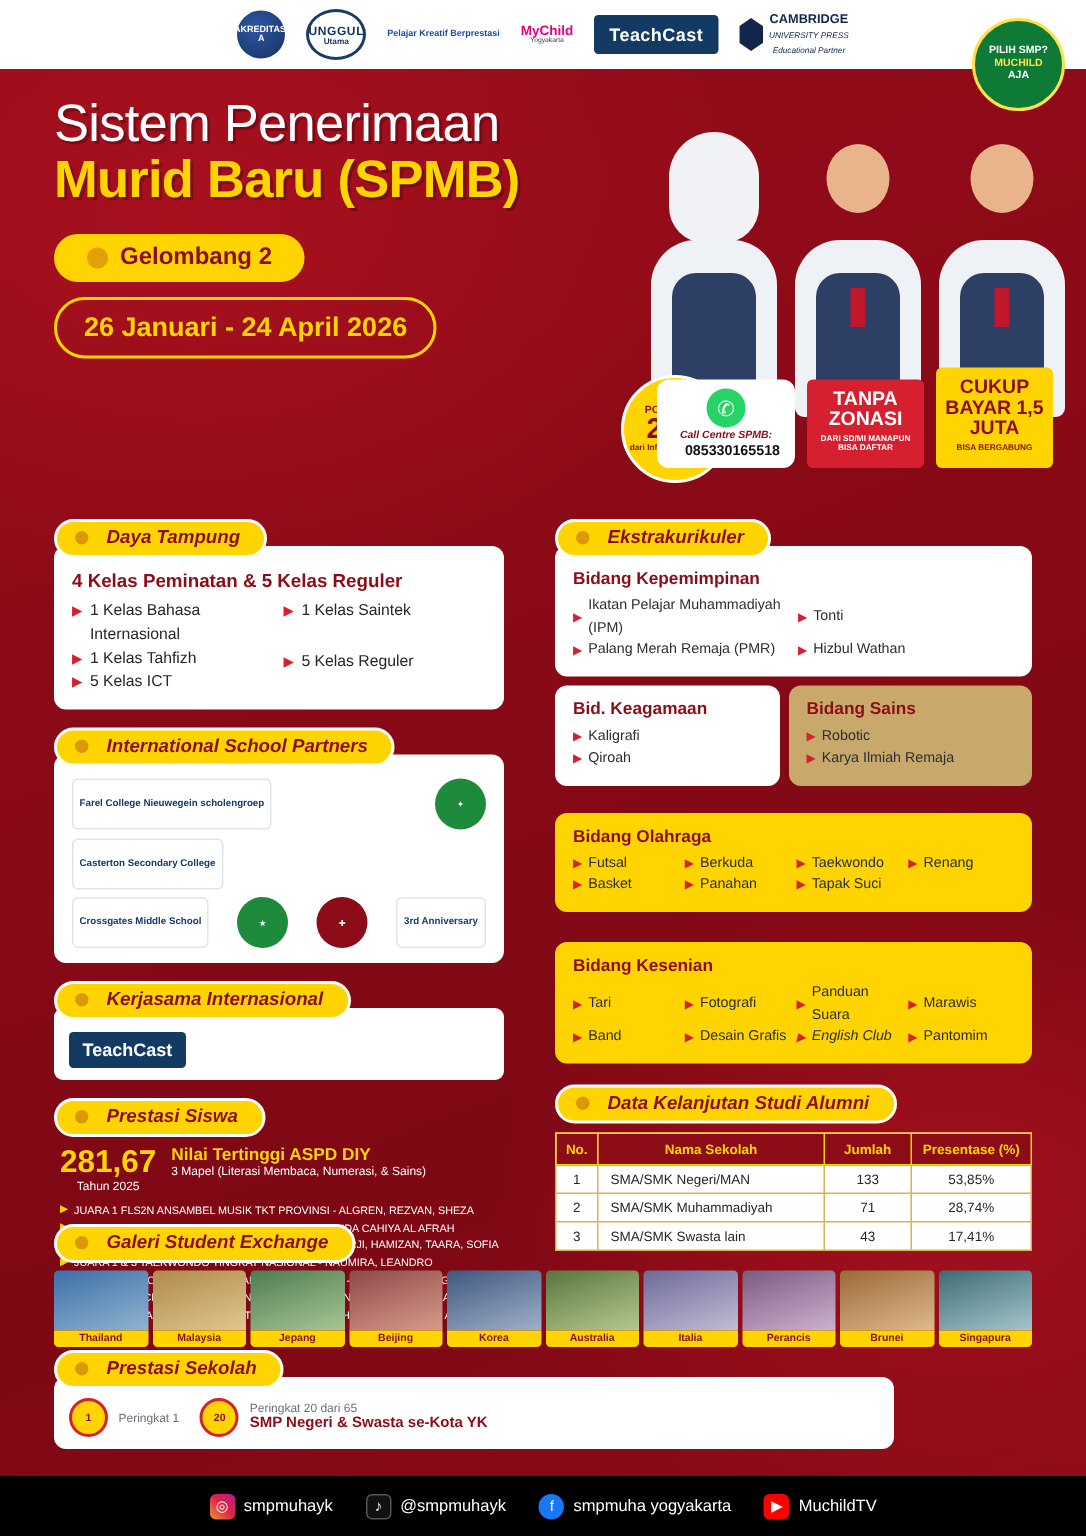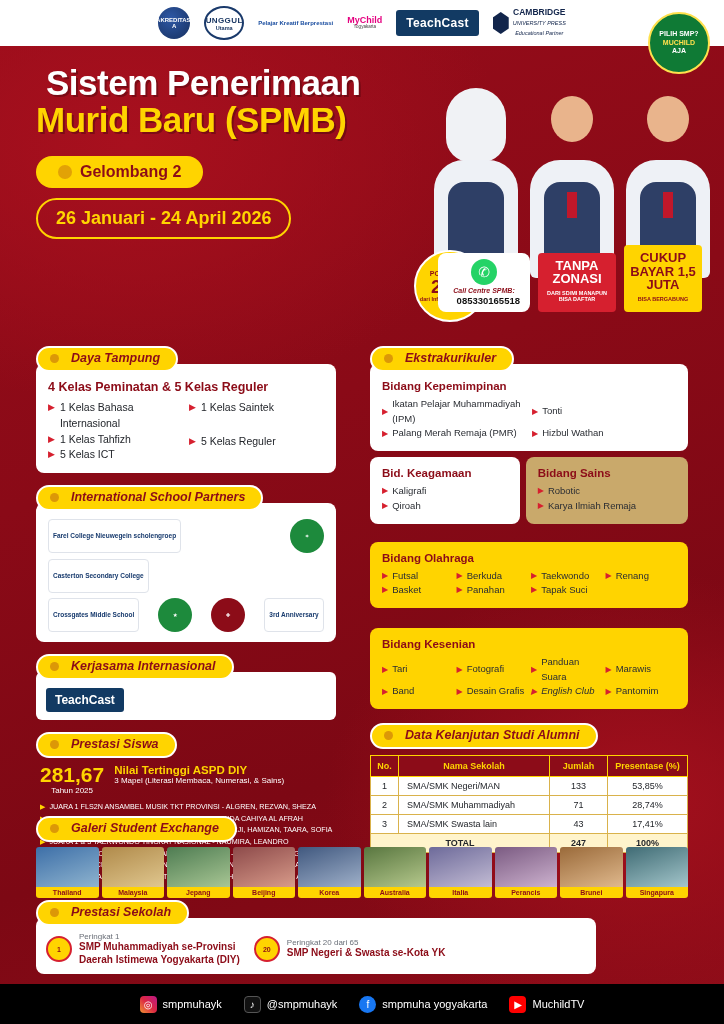--- a/index.html
+++ b/index.html
@@ -49,23 +49,22 @@
     position:absolute; right:14px; top:12px; width:62px;height:62px;border-radius:50%;
     background:#0f7a35; color:#ffe14d; font-size:7px; font-weight:bold; text-align:center;
     display:flex;flex-direction:column;align-items:center;justify-content:center;
     border:2px solid #ffe14d; line-height:1.25; z-index: 6;
   }
   .pilih-badge .w { color:#fff; }
 
   
   .hero { position:relative; padding: 18px 0 0 36px; z-index:4; }
   .hero h1 {
-    color:#ffffff; font-size:35px; font-weight:bold; letter-spacing:-.5px; line-height:1.06;
+    color:#ffffff; font-size:35px; font-weight:normal; letter-spacing:-.5px; line-height:1.06;
     text-shadow: 2px 2px 0 rgba(0,0,0,.25);
-    margin-left: 10px;
   }
   .hero h2 {
     color:#ffd400; font-size:35px; font-weight:bold; line-height:1.06; letter-spacing:-.5px;
     text-shadow: 2px 2px 0 rgba(0,0,0,.25);
   }
   .hero h3 { color:#fff; font-size:21px; font-weight:bold; margin-top:4px; letter-spacing:-.2px;}
   .pill-year {
     margin-top: 12px; display:inline-flex; align-items:center; gap:8px;
     background:#ffd400; color:#8c0c18; font-weight:bold; font-size:17px;
     padding:6px 20px 6px 14px; border-radius:18px;
@@ -541,25 +540,20 @@
             <td class="left">SMA/SMK Muhammadiyah</td>
             <td>71</td>
             <td>28,74%</td>
           </tr>
           <tr>
             <td>3</td>
             <td class="left">SMA/SMK Swasta lain</td>
             <td>43</td>
             <td>17,41%</td>
           </tr>
-          <tr class="total">
-            <td colspan="2">TOTAL</td>
-            <td>247</td>
-            <td>100%</td>
-          </tr>
         </tbody>
       </table>
     </div>
   </div>
 
   <div style="position:absolute; left:36px; top:816px; width:652px; z-index:5;">
     <div class="tag">
       <span class="bullet"></span>
       <span>Galeri Student Exchange</span>
     </div>
@@ -610,24 +604,20 @@
   <div style="position:absolute; left:36px; top:900px; width:560px; z-index:5;">
     <div class="tag">
       <span class="bullet"></span>
       <span>Prestasi Sekolah</span>
     </div>
     <div class="ps-box" style="margin-top:-8px;padding-top:14px;">
       <div class="ps-item">
         <div class="ps-medal">1</div>
         <div>
           <div class="ps-t">Peringkat 1</div>
-          <div class="ps-b">
-            <span>SMP Muhammadiyah se-Provinsi</span><br>
-            <span>Daerah Istimewa Yogyakarta (DIY)</span>
-          </div>
         </div>
       </div>
       <div class="ps-item">
         <div class="ps-medal">20</div>
         <div>
           <div class="ps-t">Peringkat 20 dari 65</div>
           <div class="ps-b">SMP Negeri &amp; Swasta se-Kota YK</div>
         </div>
       </div>
     </div>

